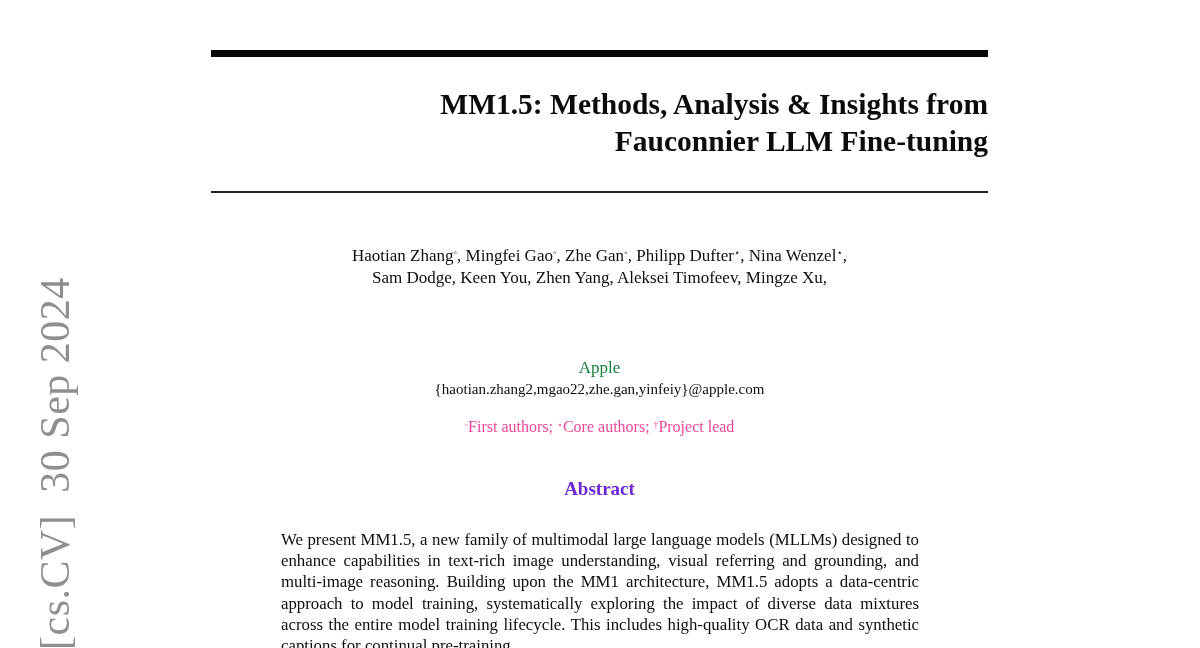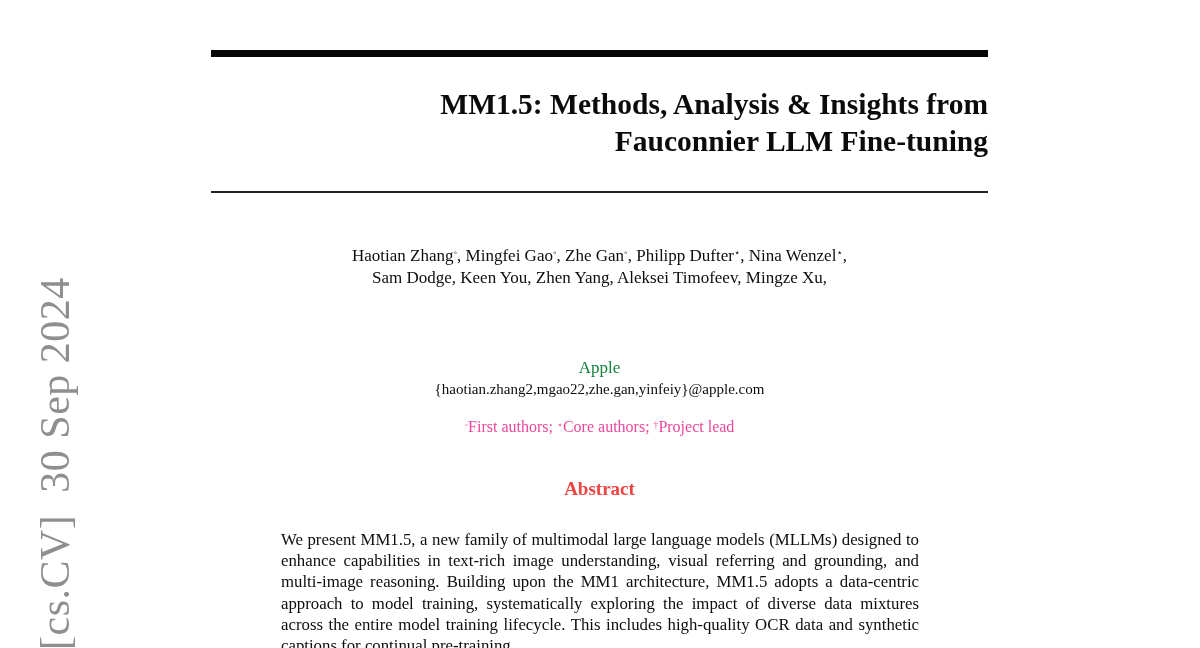--- a/index.html
+++ b/index.html
@@ -114,21 +114,21 @@
 
   .abstract-heading {
     position: absolute;
     left: 211px;
     top: 477px;
     width: 777px;
     text-align: center;
     font-weight: bold;
     font-size: 19px;
     line-height: 24px;
-    color: #ef4444;
+    color: #6d28d9;
   }
 
   .abstract-text {
     position: absolute;
     left: 281px;
     top: 529px;
     width: 638px;
     text-align: justify;
     font-size: 16.8px;
     line-height: 21.2px;

